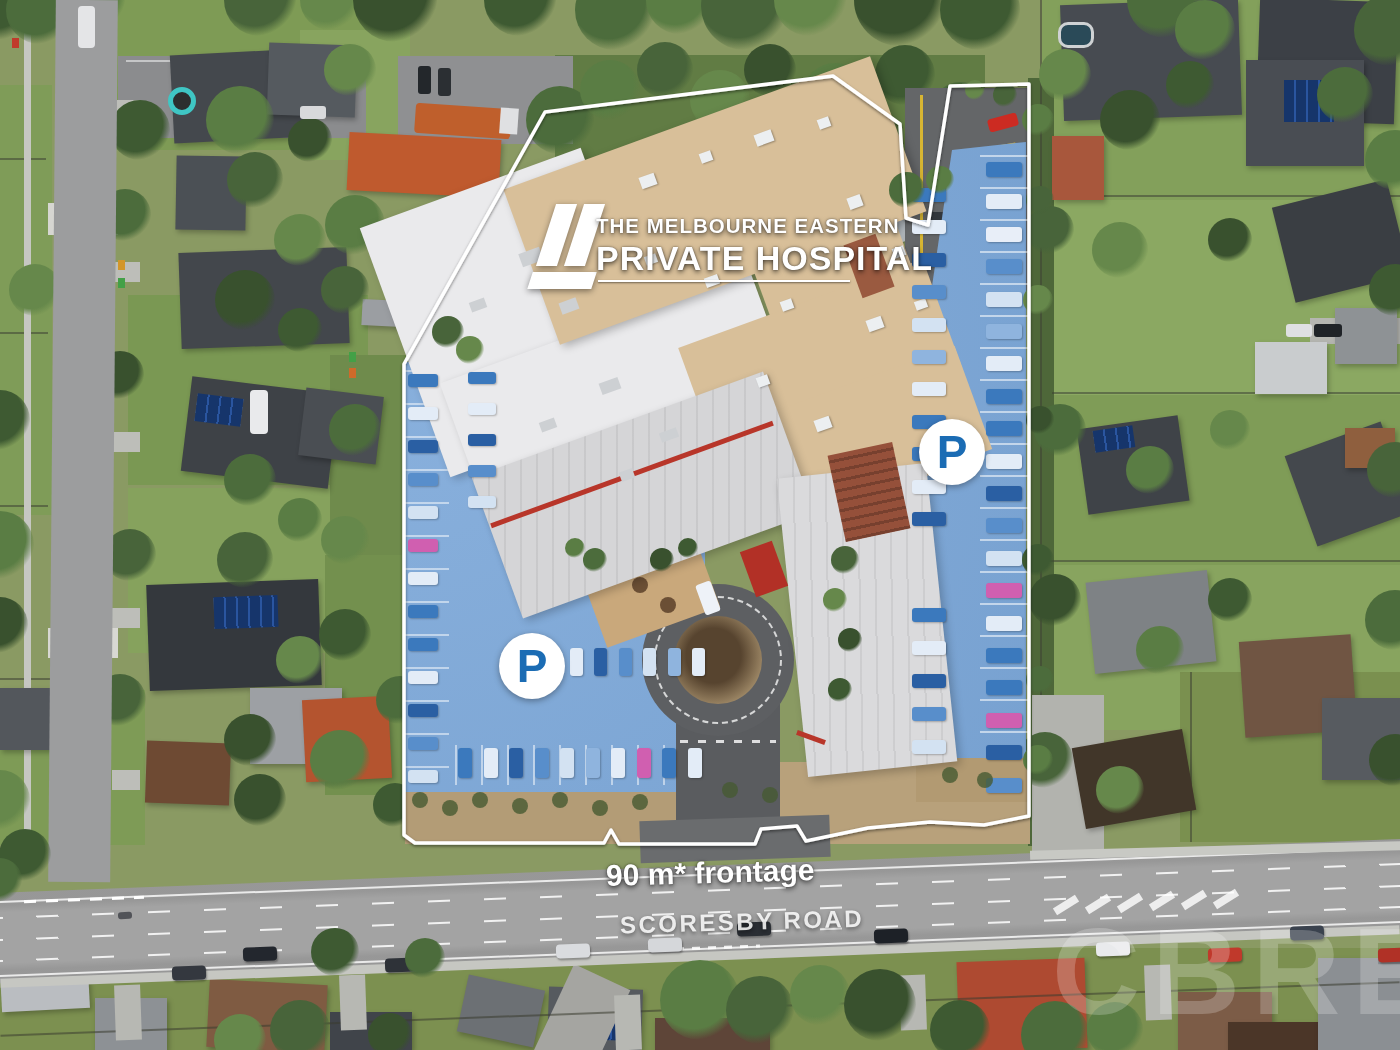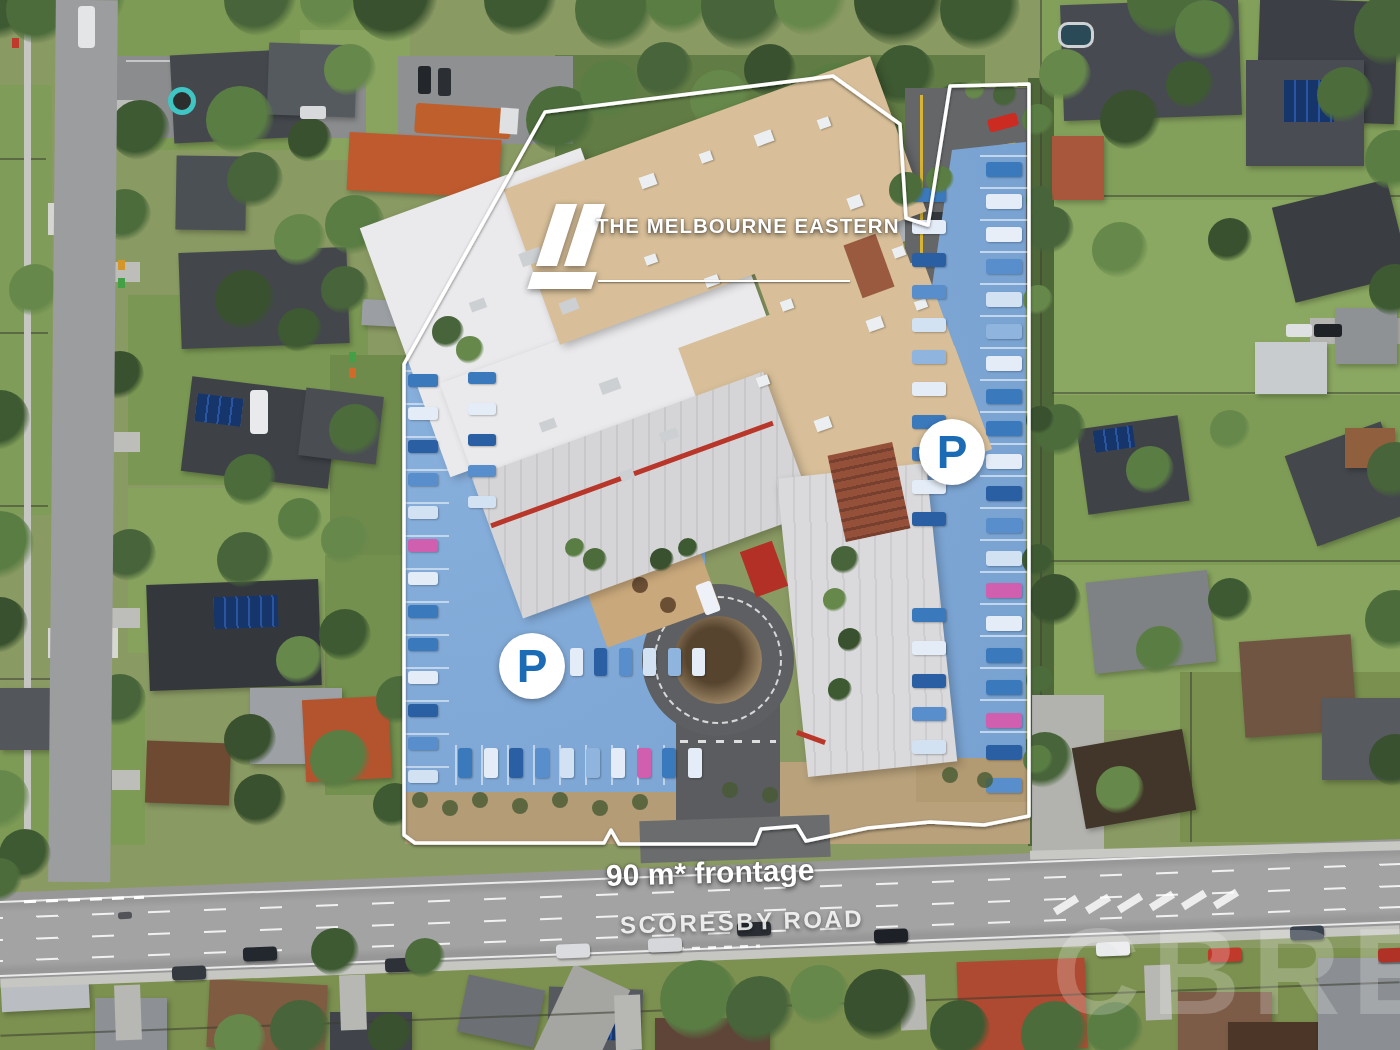--- a/index.html
+++ b/index.html
@@ -441,20 +441,21 @@
   </svg>
 
   <div class="logo">
     <div class="logo-icon">
       <div class="logo-bar b1"></div>
       <div class="logo-bar b2"></div>
       <div class="logo-bar b3"></div>
     </div>
     <div class="logo-text label">
       <span class="logo-line1">THE MELBOURNE EASTERN</span>
+      <span class="logo-line2">PRIVATE HOSPITAL</span>
     </div>
     <div class="logo-underline"></div>
   </div>
 
 
   <div class="p-badge p-right">
     <span style="color: rgb(27, 108, 180);">P</span>
   </div>
   <div class="p-badge p-left">
     <span style="color: rgb(27, 108, 180);">P</span>

